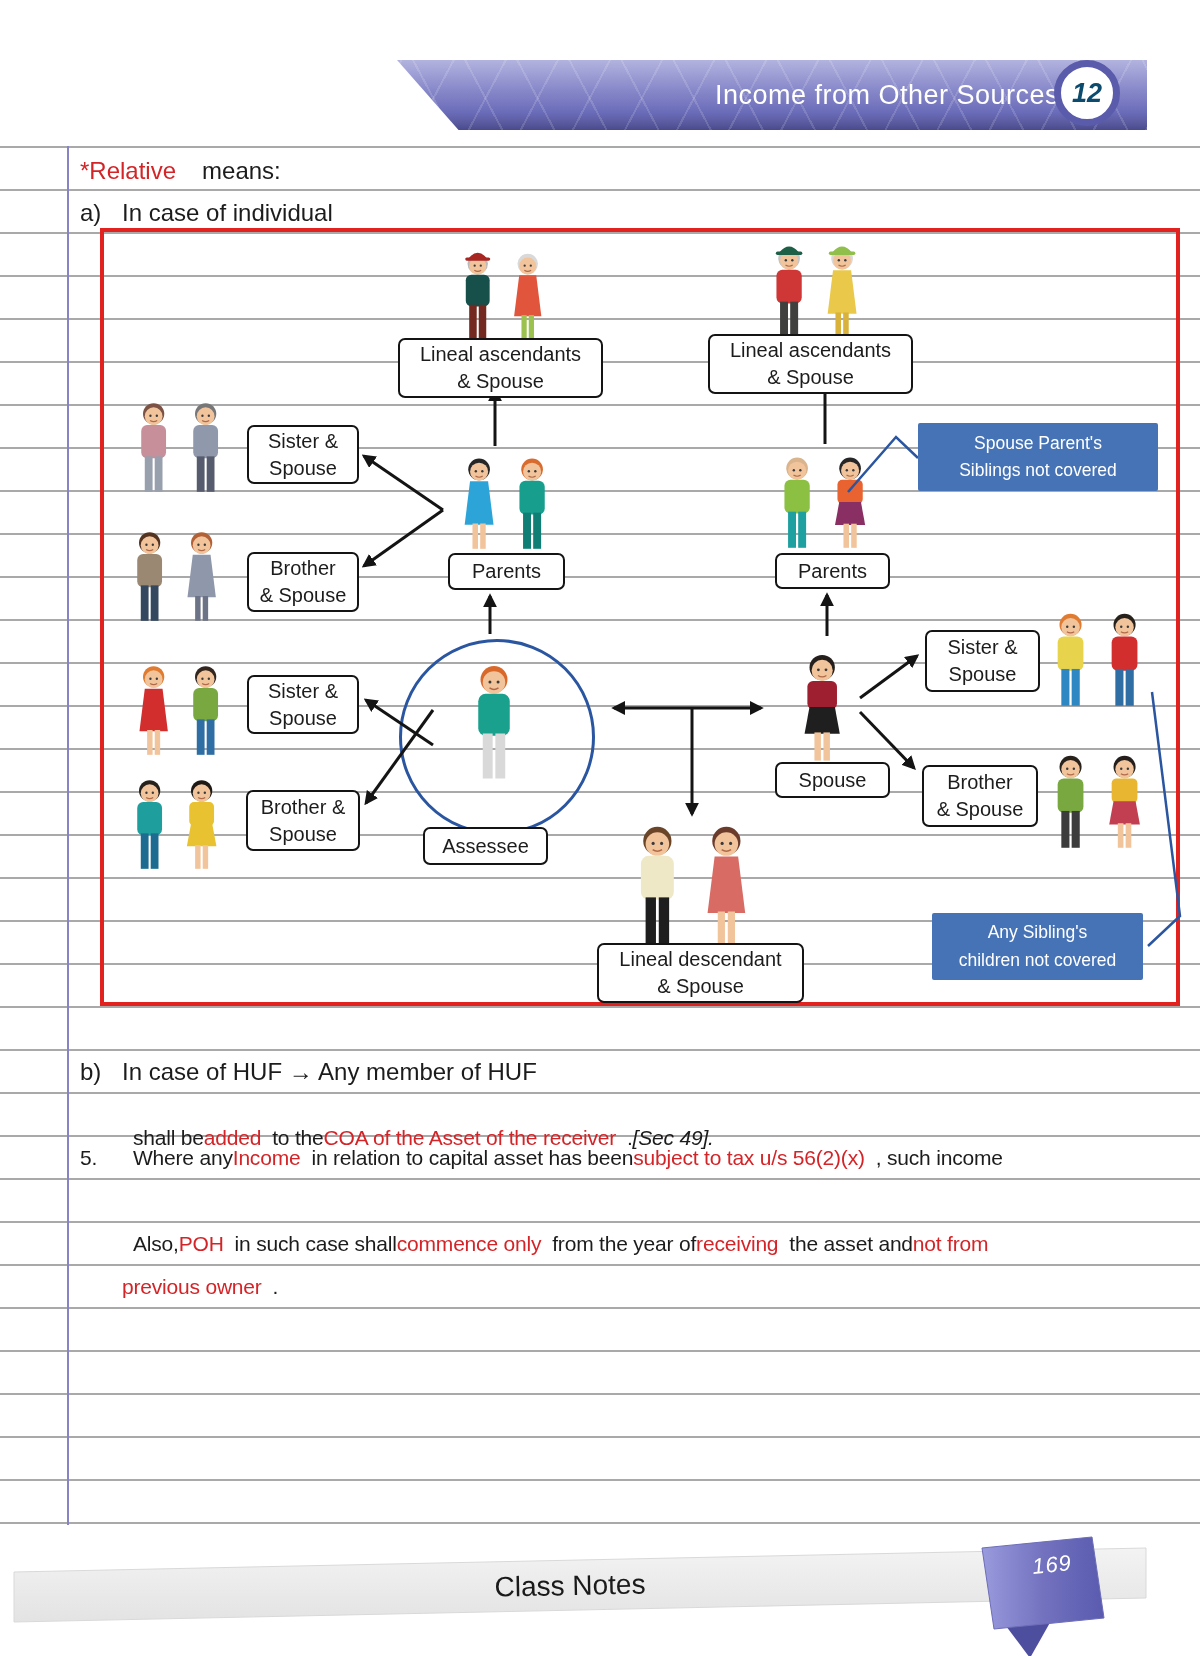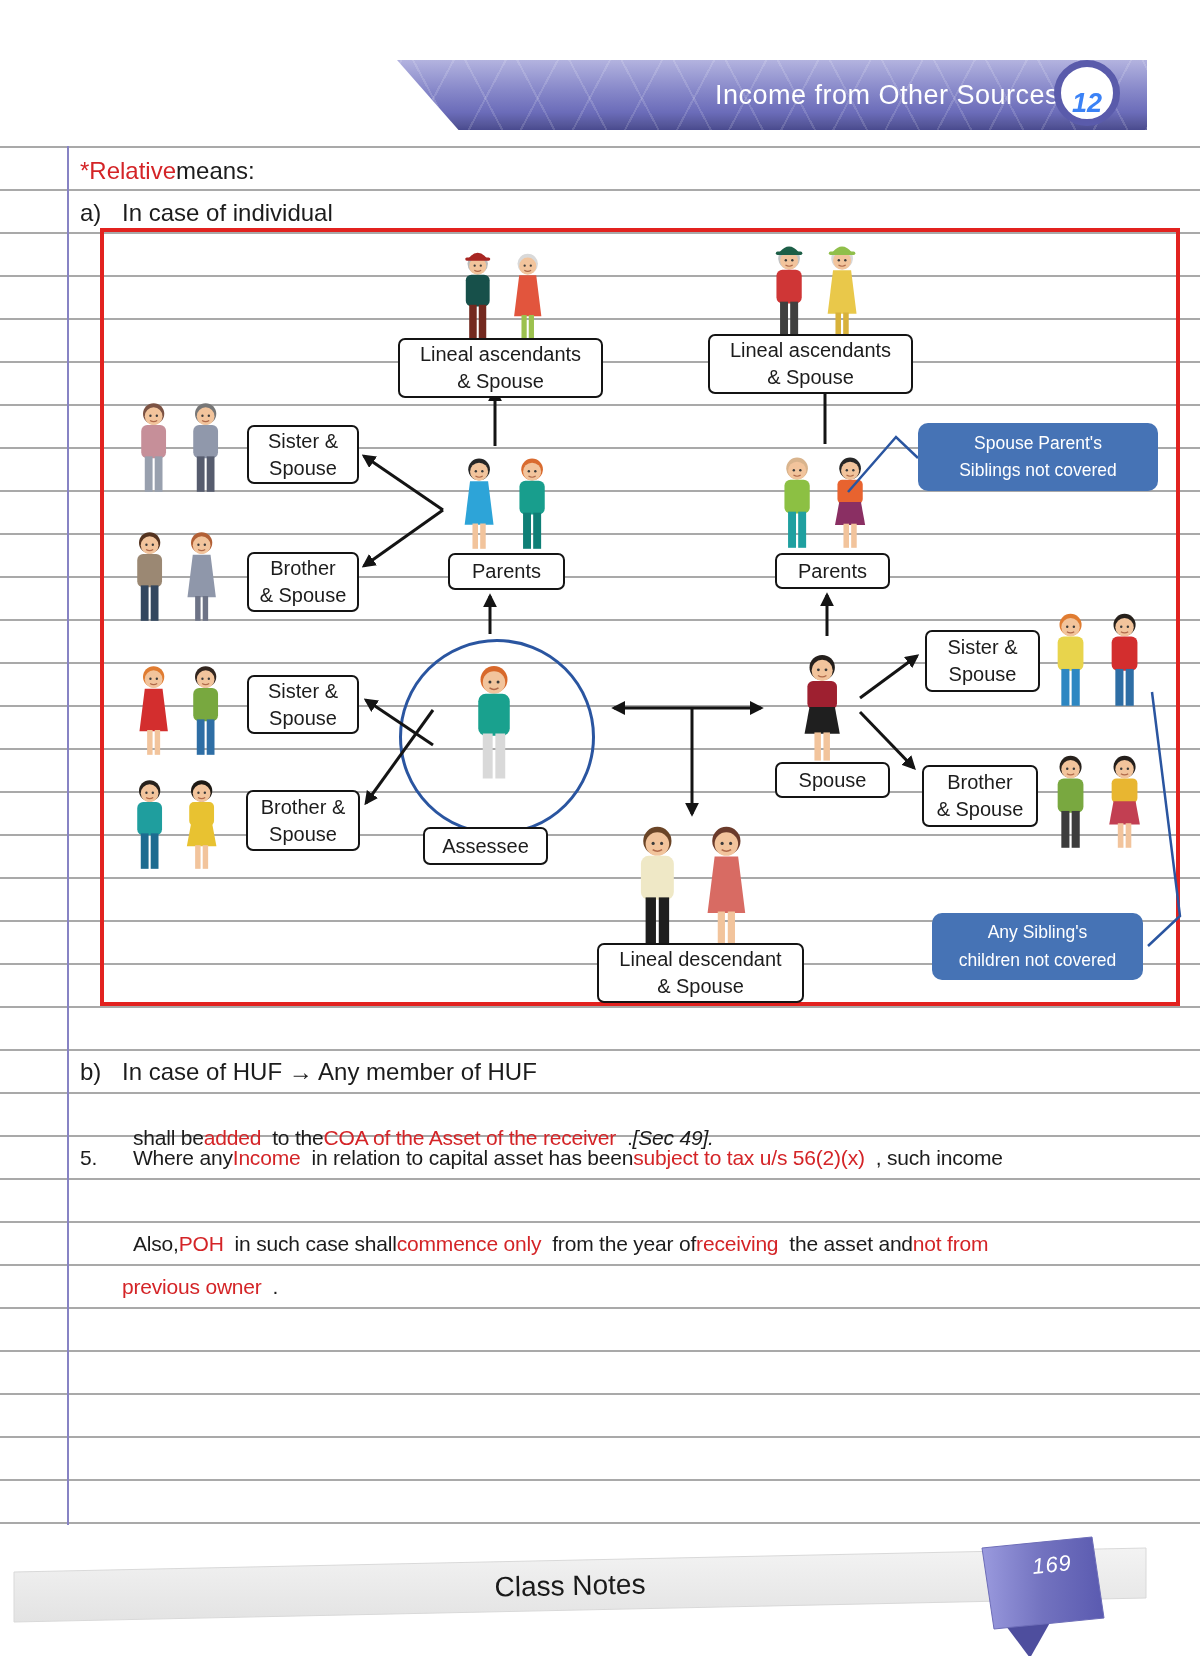--- a/index.html
+++ b/index.html
@@ -13,35 +13,35 @@
   .banner{position:absolute;left:397px;top:60px;width:750px;height:70px;z-index:6;
           clip-path:polygon(0 0,100% 0,100% 100%,8.2% 100%);
           background:
             repeating-linear-gradient(62deg,rgba(255,255,255,.14) 0 2px,transparent 2px 46px),
             repeating-linear-gradient(-62deg,rgba(255,255,255,.14) 0 2px,transparent 2px 46px),
             linear-gradient(#b3b3df 0%,#8a8bcb 40%,#6b6cb9 75%,#555699 93%,#494a8e 100%);}
   .banner-title{position:absolute;left:300px;top:0;width:380px;height:100%;display:flex;
                 align-items:center;justify-content:center;color:#fff;font-size:27px;letter-spacing:.5px;}
   .chapter-circle{position:absolute;left:1054px;top:60px;width:66px;height:66px;border-radius:50%;
                   background:#fff;border:7px solid #5a5bab;box-sizing:border-box;z-index:7;
-                  display:flex;align-items:flex-end;justify-content:center;color:#3b82f6;
+                  display:flex;align-items:center;justify-content:center;color:#0c4a6e;
                   font-size:27px;font-style:italic;font-weight:bold;}
   
   .row{position:absolute;height:42px;display:flex;align-items:center;white-space:nowrap;z-index:2;}
   .fs24{font-size:24px;} .fs21{font-size:21px;letter-spacing:-0.2px;}
   .red{color:#d42427;}
   .seg-k{color:#1c1c1c;margin-left:11px;} .seg-r{color:#d42427;} .seg-ki{color:#1c1c1c;font-style:italic;}
   
   .red-frame{position:absolute;left:100px;top:228px;width:1080px;height:778px;
              border:4px solid #e2221f;box-sizing:border-box;z-index:2;background:transparent;}
   
   .dbox{position:absolute;background:#fff;border:2.5px solid #141414;border-radius:7px;
         display:flex;align-items:center;justify-content:center;text-align:center;
         font-size:20px;line-height:1.35;white-space:pre-line;box-sizing:border-box;z-index:5;}
-  .note{position:absolute;background:#4673b5;color:#fff;border-radius:10px;
+  .note{position:absolute;background:#4673b5;color:#fff;border-radius:2px;
         display:flex;align-items:center;justify-content:center;text-align:center;
         font-size:17.5px;line-height:1.55;white-space:pre-line;box-sizing:border-box;z-index:5;}
   .fig{position:absolute;z-index:3;}
   .assessee-circle{position:absolute;left:399px;top:639px;width:196px;height:196px;border-radius:50%;
                    border:3px solid #2a55a0;box-sizing:border-box;z-index:4;}
   .arrows{position:absolute;left:0;top:0;width:1200px;height:1656px;z-index:4;pointer-events:none;}
   
   .footer-svg{position:absolute;left:0;top:1528px;width:1200px;height:130px;z-index:6;}
   .footer-label{position:absolute;left:430px;top:1570px;width:280px;text-align:center;font-size:28px;
                 color:#1a1a1a;transform:rotate(-1.2deg);z-index:7;}
@@ -56,21 +56,21 @@
   <div class="rules"></div>
   <div class="margin-line"></div>
 
   <div class="banner">
     <span class="banner-title">Income from Other Sources</span>
   </div>
   <div class="chapter-circle">
     <span>12</span>
   </div>
 
-  <div class="row fs24" style="left:80px;top:150px;">
+  <div class="row fs24" style="left:80px;top:150px;gap:26px;">
     <span class="red">*Relative</span>
       <span> means:</span>
   </div>
   <div class="row fs24" style="left:80px;top:192px;">
     <span style="width:42px;">a)</span>
     <span>In case of individual</span>
   </div>
 
   <div class="red-frame"></div>
 

